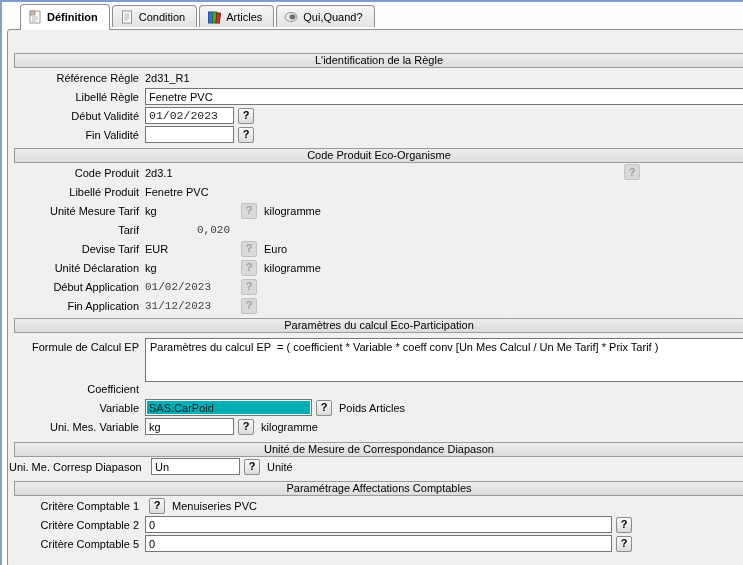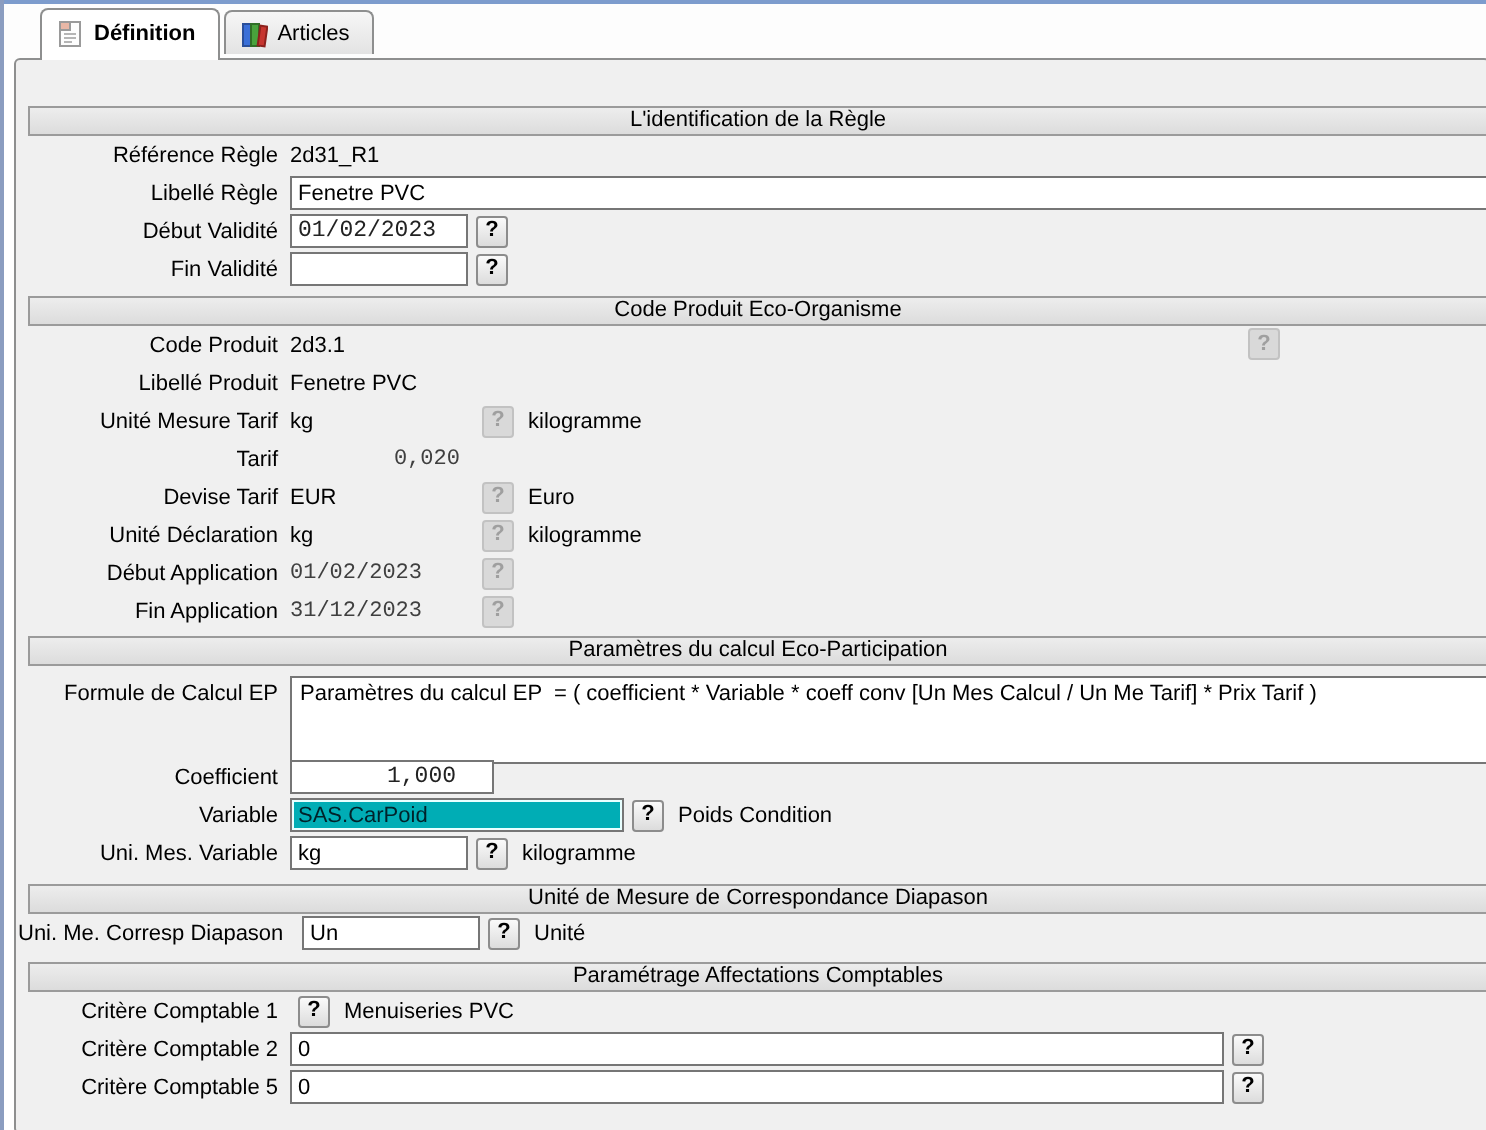--- a/index.html
+++ b/index.html
@@ -114,27 +114,48 @@
           <line x1="4" y1="7" x2="10" y2="7" stroke="#b5b5b5"></line>
           <line x1="4" y1="9" x2="10" y2="9" stroke="#b5b5b5"></line>
           <line x1="4" y1="11" x2="8" y2="11" stroke="#b5b5b5"></line>
         </svg>
       </span>
       <span>Définition</span>
     </div>
     <div class="tab">
       <span class="ticon">
         <svg width="14" height="14" viewBox="0 0 14 14">
+          <rect x="2.5" y="1" width="9" height="12" fill="#ffffff" stroke="#8f8f8f"></rect>
+          <line x1="4.5" y1="4" x2="9.5" y2="4" stroke="#a9a9a9"></line>
+          <line x1="4.5" y1="6" x2="9.5" y2="6" stroke="#a9a9a9"></line>
+          <line x1="4.5" y1="8" x2="9.5" y2="8" stroke="#a9a9a9"></line>
+          <line x1="4.5" y1="10" x2="7.5" y2="10" stroke="#a9a9a9"></line>
+        </svg>
+      </span>
+      <span>Condition</span>
+    </div>
+    <div class="tab">
+      <span class="ticon">
+        <svg width="14" height="14" viewBox="0 0 14 14">
           <rect x="1.5" y="2" width="4" height="11" fill="#3a6fd8" stroke="#2a4f9a"></rect>
           <rect x="5.5" y="2" width="4" height="11" fill="#49a33c" stroke="#2f6e26"></rect>
           <rect x="9.5" y="3" width="3.5" height="10" fill="#c6352f" stroke="#8c211d" transform="rotate(8 11 8)"></rect>
         </svg>
       </span>
       <span>Articles</span>
     </div>
+    <div class="tab">
+      <span class="ticon">
+        <svg width="14" height="14" viewBox="0 0 14 14">
+          <ellipse cx="7" cy="7" rx="6" ry="4.5" fill="#e9e9e9" stroke="#8f8f8f"></ellipse>
+          <ellipse cx="8.5" cy="7" rx="3" ry="2.4" fill="#6b6b6b"></ellipse>
+        </svg>
+      </span>
+      <span>Qui,Quand?</span>
+    </div>
   </div>
 
   <div class="tabpage">
 
     <div class="sec-hdr mt7">L'identification de la Règle</div>
 
     <div class="row">
       <span class="lbl">Référence Règle</span>
       <span class="sval">2d31_R1</span>
     </div>
@@ -209,28 +230,27 @@
 
     <div class="sec-hdr mt3">Paramètres du calcul Eco-Participation</div>
 
     <div class="row frm-row">
       <span class="lbl">Formule de Calcul EP</span>
       <textarea class="formula" readonly="" style="">Paramètres du calcul EP  = ( coefficient * Variable * coeff conv [Un Mes Calcul / Un Me Tarif] * Prix Tarif )</textarea>
     </div>
 
     <div class="row">
       <span class="lbl">Coefficient</span>
-      <input class="inp mono-inp w-coef" value="1,000" style="">
     </div>
 
     <div class="row">
       <span class="lbl">Variable</span>
       <input class="inp w-var teal" value="SAS.CarPoid" style="">
       <button class="hbtn">?</button>
-      <span class="desc">Poids Condition</span>
+      <span class="desc">Poids Articles</span>
     </div>
 
     <div class="row">
       <span class="lbl">Uni. Mes. Variable</span>
       <input class="inp w-sm" value="kg" style="">
       <button class="hbtn">?</button>
       <span class="desc">kilogramme</span>
     </div>
 
     <div class="sec-hdr mt6">Unité de Mesure de Correspondance Diapason</div>

